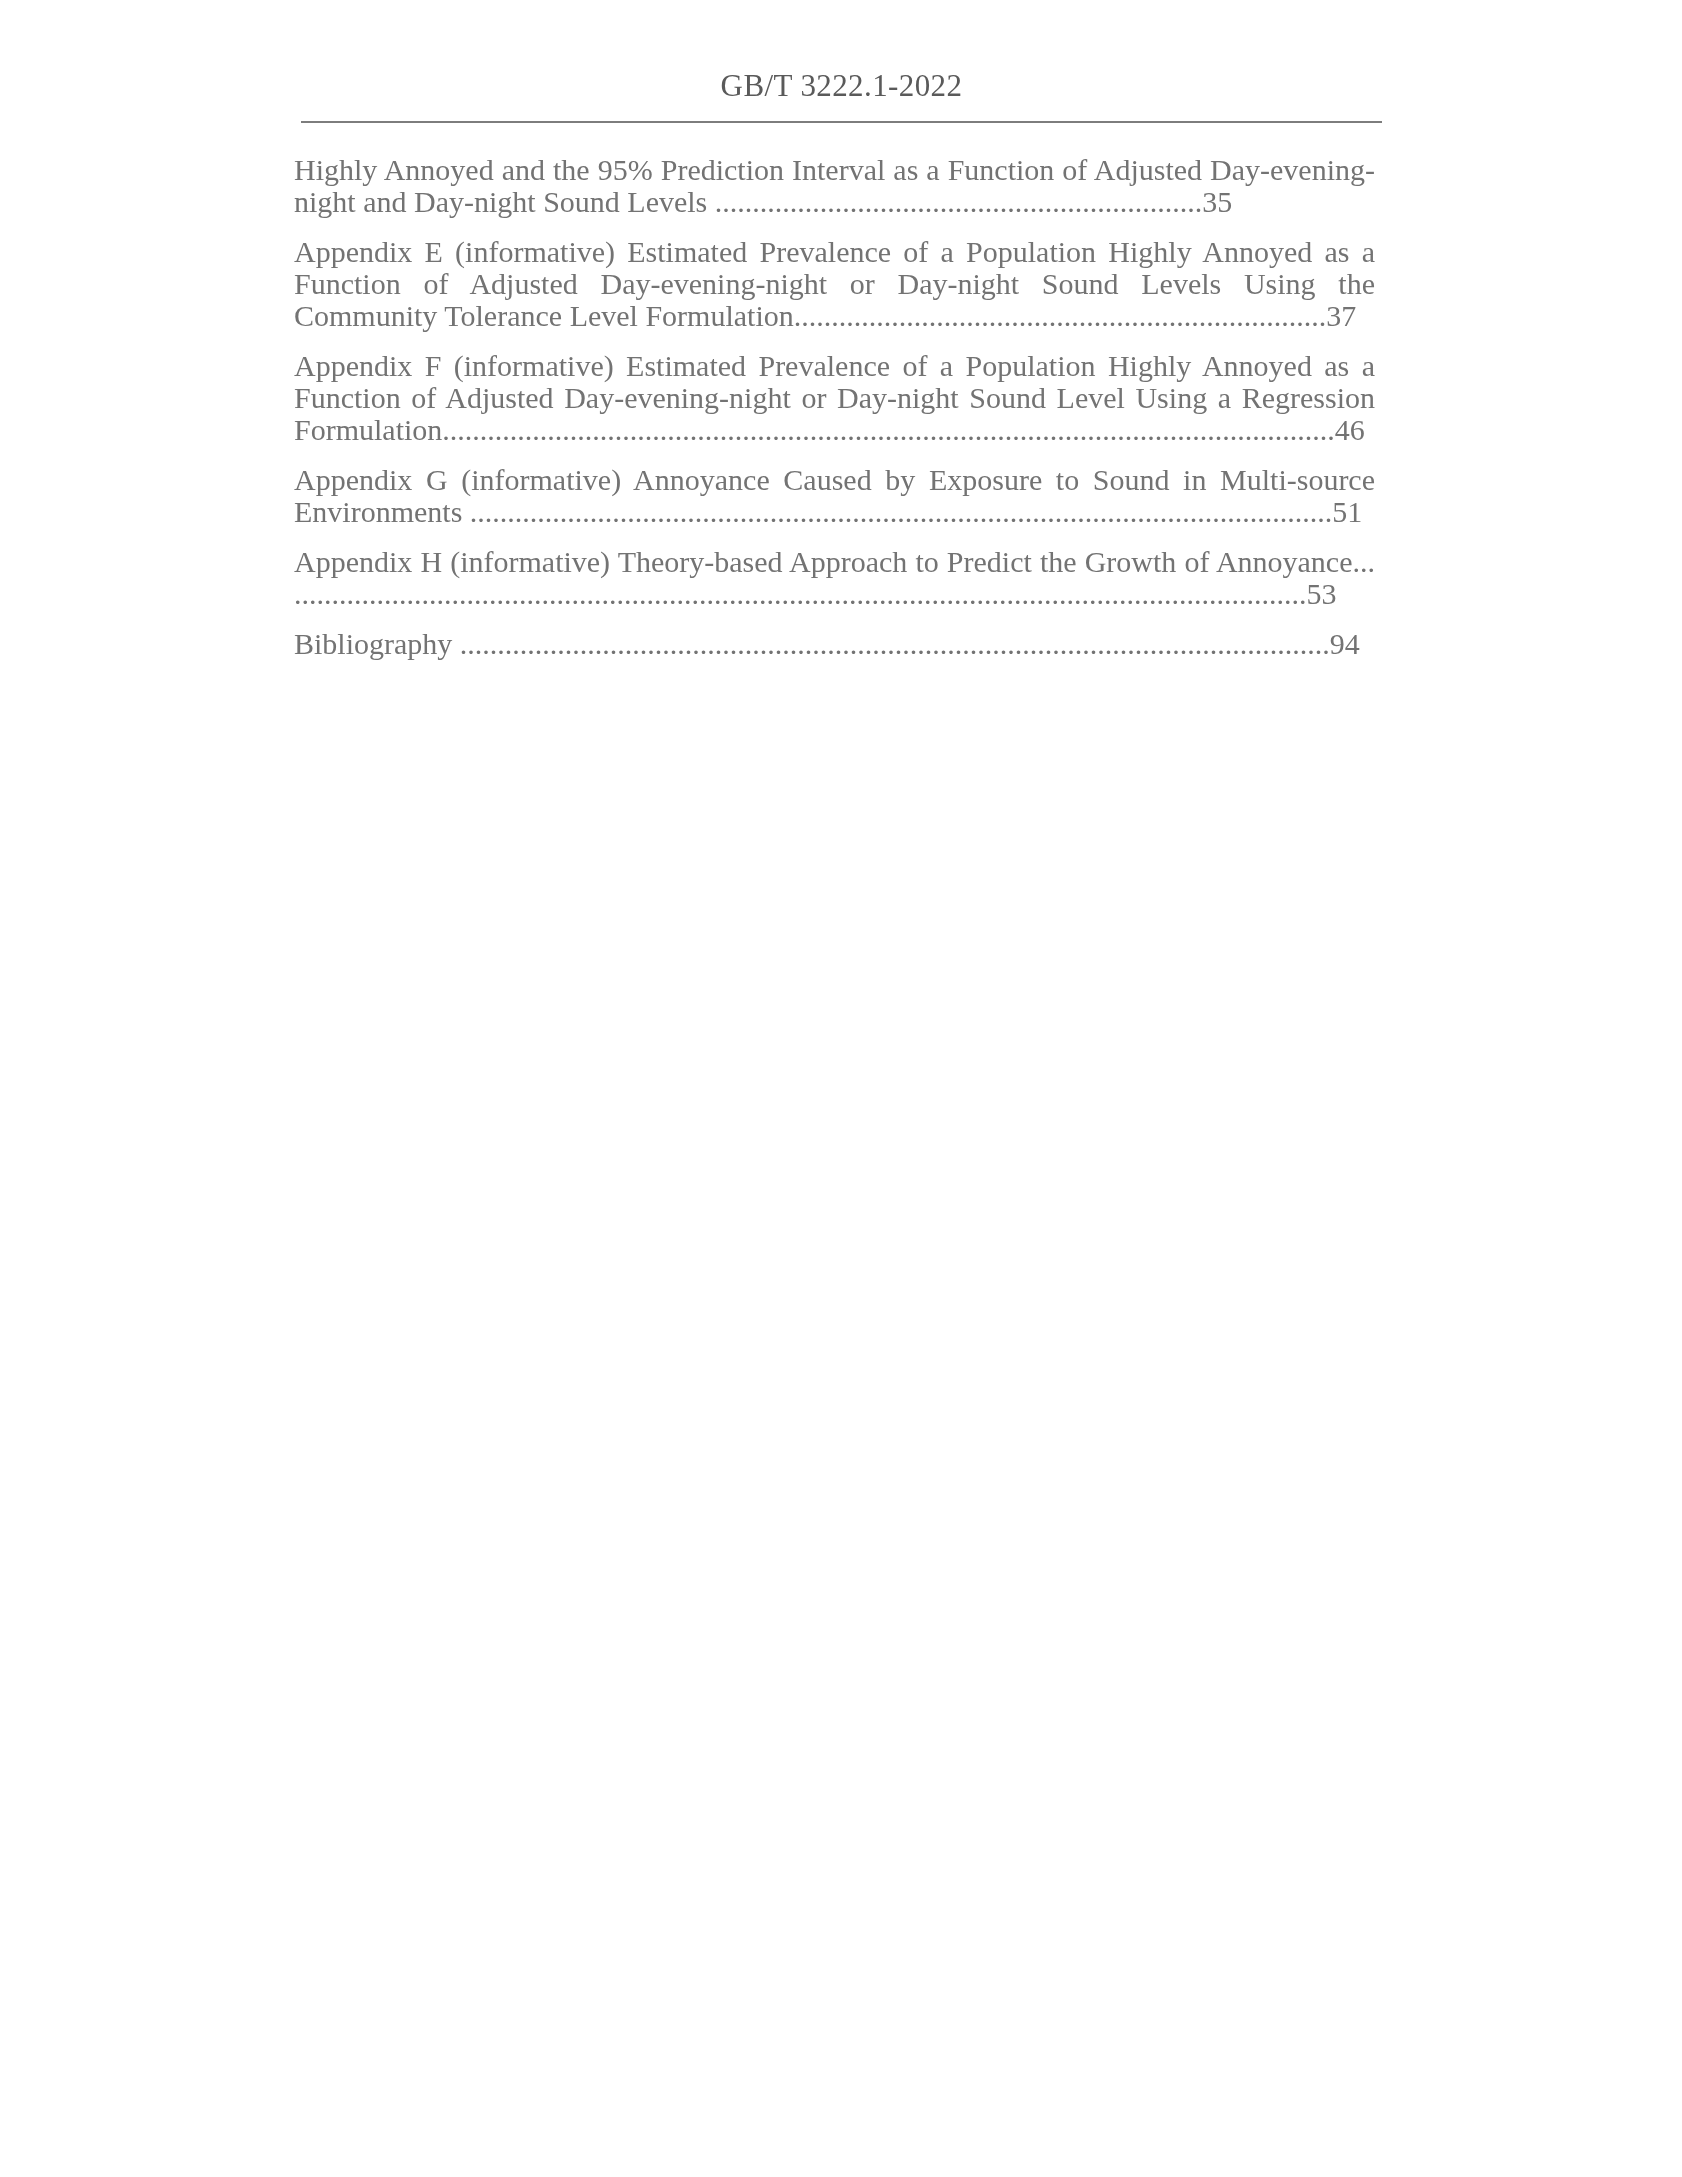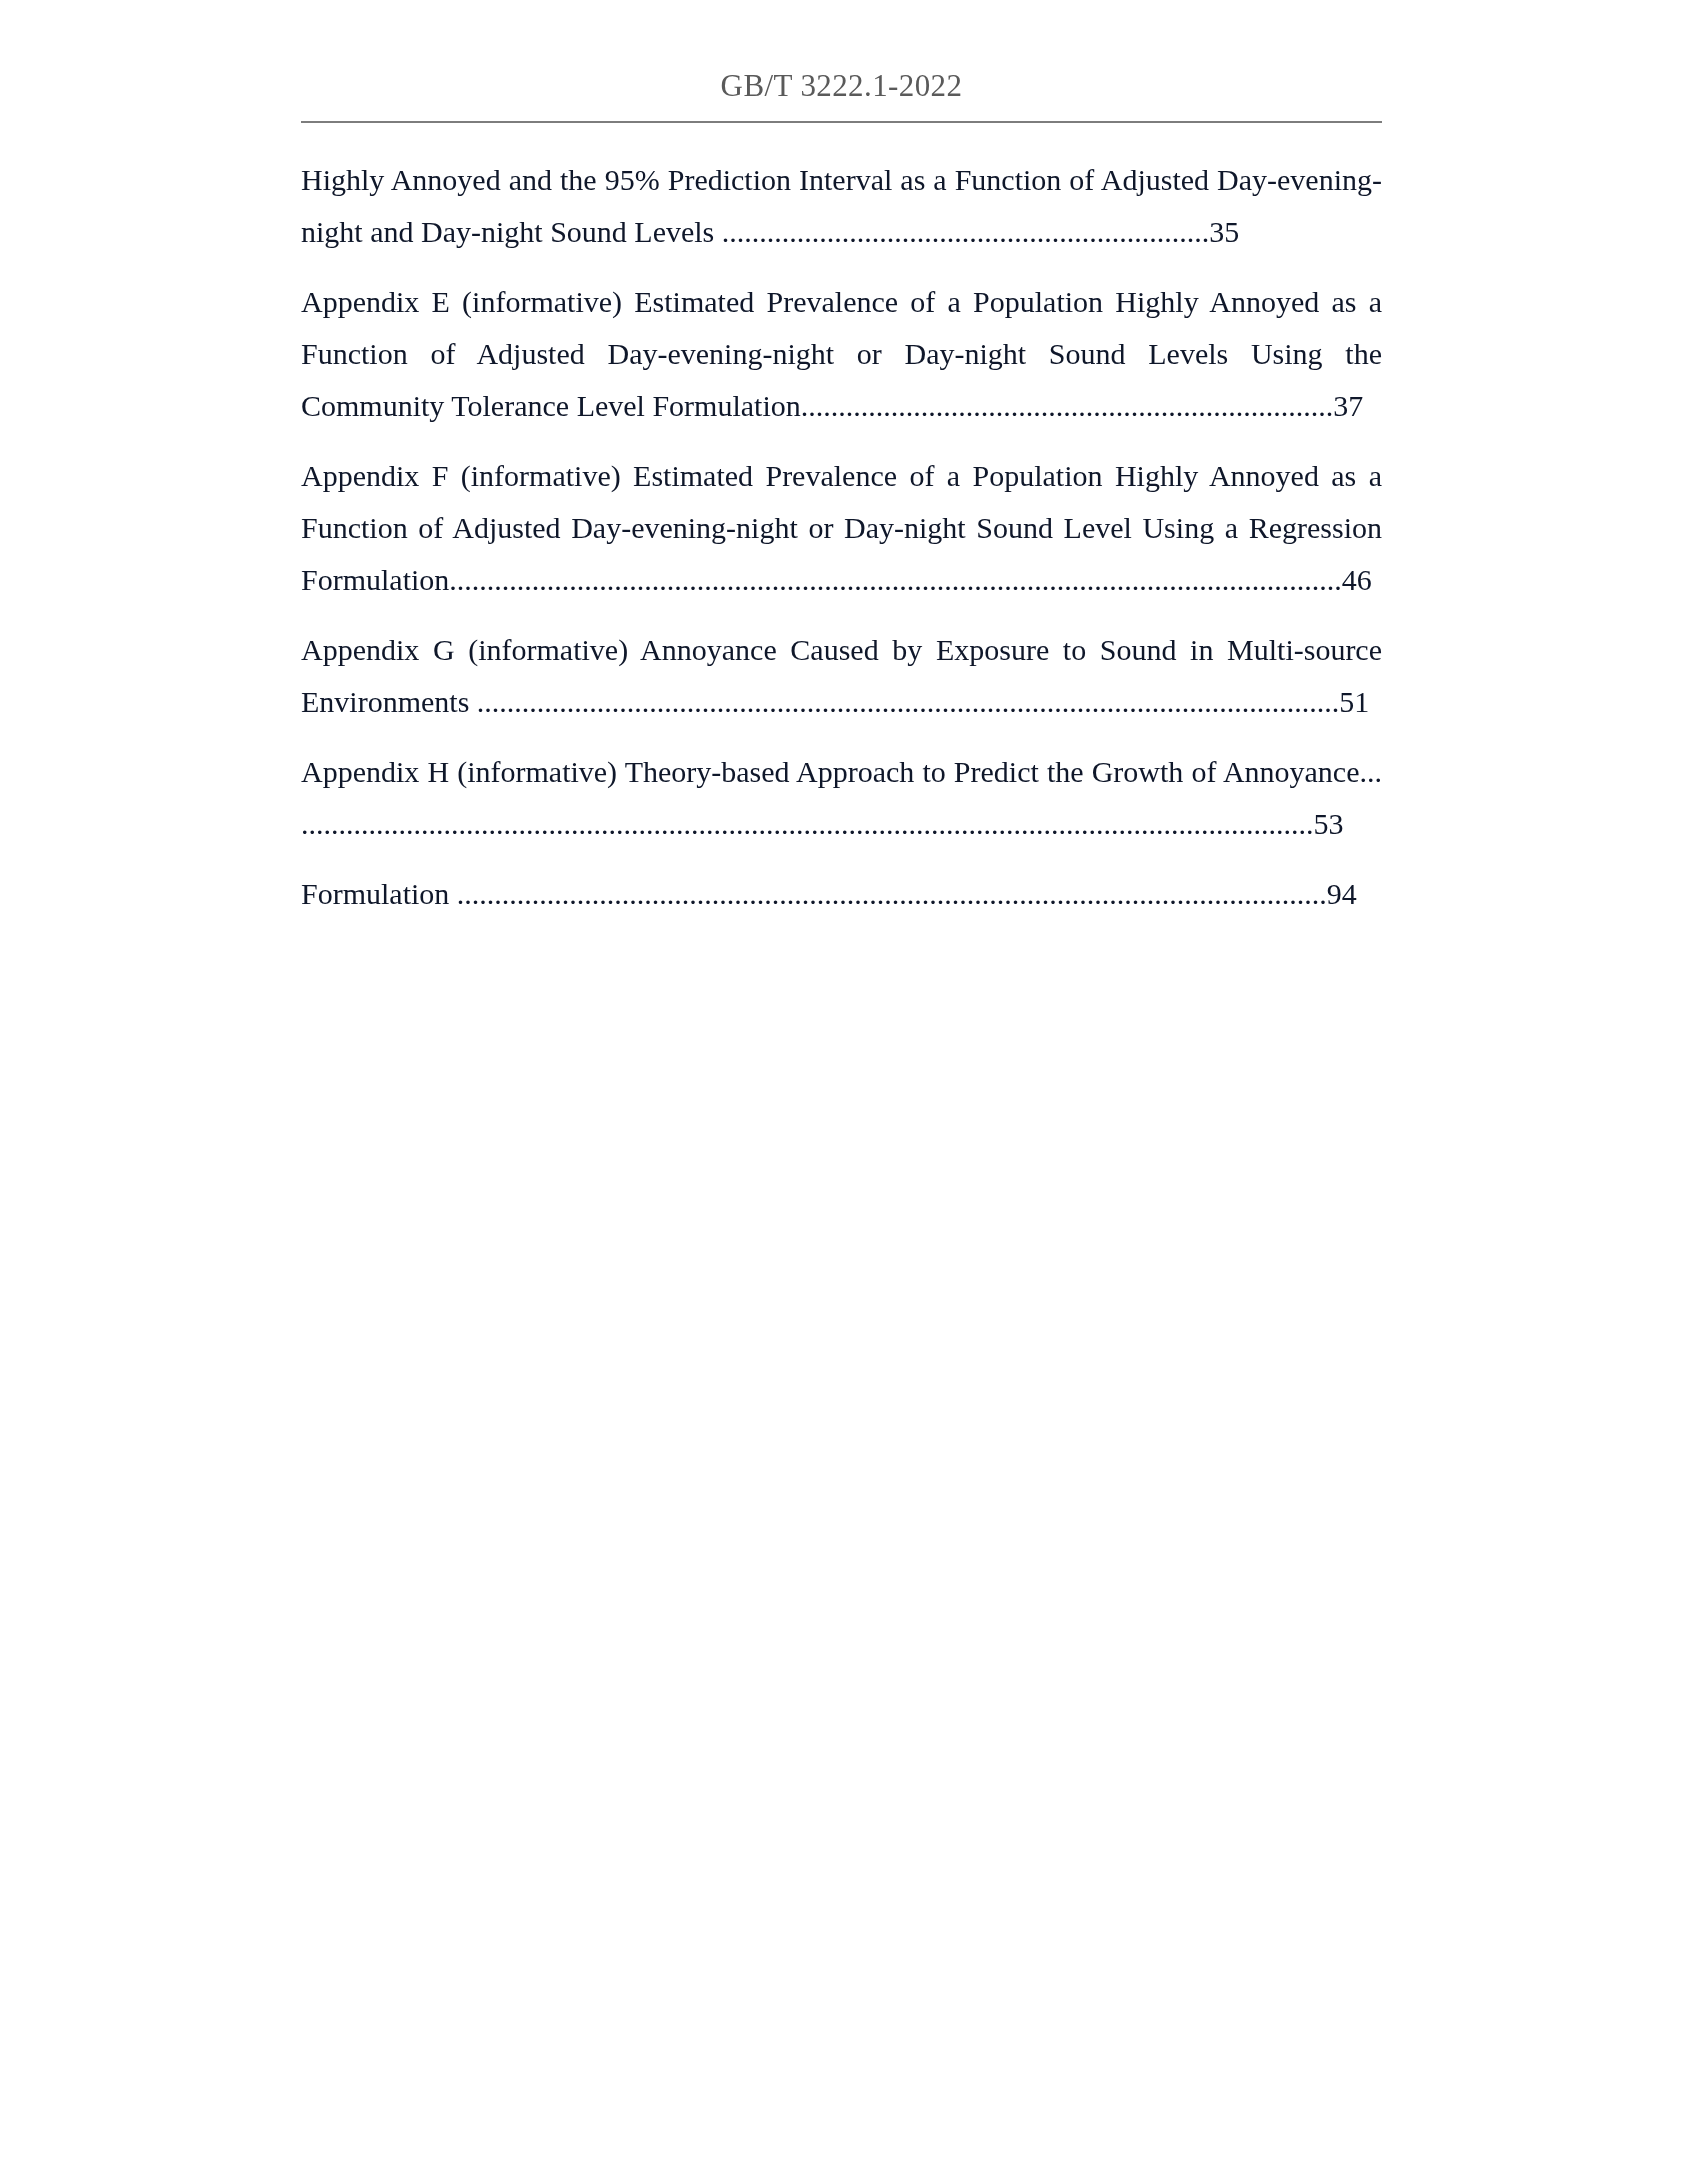--- a/index.html
+++ b/index.html
@@ -27,25 +27,25 @@
   }
   .header-rule {
     position: absolute;
     top: 121px; left: 0;
     width: 100%; height: 1.7px;
     background: #7d7d7d;
   }
   
   .toc {
     position: absolute;
-    top: 154px; left: 301px;
+    top: 154px; left: 294px;
     width: 1081px;
     font-size: 30px;
-    line-height: 52px;
-    color: #0f172a;
+    line-height: 32px;
+    color: #737373;
     text-align: justify;
   }
   .toc p.toc-entry {
     margin: 0 0 18px 0;
   }
   .toc-dots {
     letter-spacing: 0;
     word-break: normal;
   }
   .toc-page {
@@ -97,21 +97,21 @@
     <p class="toc-entry"><span class="toc-text">Highly Annoyed and the 95% Prediction Interval as a Function of Adjusted Day-evening-night and Day-night Sound Levels </span><span class="toc-dots">.​.​.​.​.​.​.​.​.​.​.​.​.​.​.​.​.​.​.​.​.​.​.​.​.​.​.​.​.​.​.​.​.​.​.​.​.​.​.​.​.​.​.​.​.​.​.​.​.​.​.​.​.​.​.​.​.​.​.​.​.​.​.​.​.</span><span class="toc-page">35</span></p>
 
     <p class="toc-entry"><span class="toc-text">Appendix E (informative) Estimated Prevalence of a Population Highly Annoyed as a Function of Adjusted Day-evening-night or Day-night Sound Levels Using the Community Tolerance Level Formulation</span><span class="toc-dots">.​.​.​.​.​.​.​.​.​.​.​.​.​.​.​.​.​.​.​.​.​.​.​.​.​.​.​.​.​.​.​.​.​.​.​.​.​.​.​.​.​.​.​.​.​.​.​.​.​.​.​.​.​.​.​.​.​.​.​.​.​.​.​.​.​.​.​.​.​.​.</span><span class="toc-page">37</span></p>
 
     <p class="toc-entry"><span class="toc-text">Appendix F (informative) Estimated Prevalence of a Population Highly Annoyed as a Function of Adjusted Day-evening-night or Day-night Sound Level Using a Regression Formulation</span><span class="toc-dots">.​.​.​.​.​.​.​.​.​.​.​.​.​.​.​.​.​.​.​.​.​.​.​.​.​.​.​.​.​.​.​.​.​.​.​.​.​.​.​.​.​.​.​.​.​.​.​.​.​.​.​.​.​.​.​.​.​.​.​.​.​.​.​.​.​.​.​.​.​.​.​.​.​.​.​.​.​.​.​.​.​.​.​.​.​.​.​.​.​.​.​.​.​.​.​.​.​.​.​.​.​.​.​.​.​.​.​.​.​.​.​.​.​.​.​.​.​.​.</span><span class="toc-page">46</span></p>
 
     <p class="toc-entry"><span class="toc-text">Appendix G (informative) Annoyance Caused by Exposure to Sound in Multi-source Environments </span><span class="toc-dots">.​.​.​.​.​.​.​.​.​.​.​.​.​.​.​.​.​.​.​.​.​.​.​.​.​.​.​.​.​.​.​.​.​.​.​.​.​.​.​.​.​.​.​.​.​.​.​.​.​.​.​.​.​.​.​.​.​.​.​.​.​.​.​.​.​.​.​.​.​.​.​.​.​.​.​.​.​.​.​.​.​.​.​.​.​.​.​.​.​.​.​.​.​.​.​.​.​.​.​.​.​.​.​.​.​.​.​.​.​.​.​.​.​.​.</span><span class="toc-page">51</span></p>
 
     <p class="toc-entry"><span class="toc-text">Appendix H (informative) Theory-based Approach to Predict the Growth of Annoyance</span><span class="toc-dots">.​.​.​.​.​.​.​.​.​.​.​.​.​.​.​.​.​.​.​.​.​.​.​.​.​.​.​.​.​.​.​.​.​.​.​.​.​.​.​.​.​.​.​.​.​.​.​.​.​.​.​.​.​.​.​.​.​.​.​.​.​.​.​.​.​.​.​.​.​.​.​.​.​.​.​.​.​.​.​.​.​.​.​.​.​.​.​.​.​.​.​.​.​.​.​.​.​.​.​.​.​.​.​.​.​.​.​.​.​.​.​.​.​.​.​.​.​.​.​.​.​.​.​.​.​.​.​.​.​.​.​.​.​.​.​.​.​.</span><span class="toc-page">53</span></p>
 
-    <p class="toc-entry"><span class="toc-text">Formulation </span><span class="toc-dots">.​.​.​.​.​.​.​.​.​.​.​.​.​.​.​.​.​.​.​.​.​.​.​.​.​.​.​.​.​.​.​.​.​.​.​.​.​.​.​.​.​.​.​.​.​.​.​.​.​.​.​.​.​.​.​.​.​.​.​.​.​.​.​.​.​.​.​.​.​.​.​.​.​.​.​.​.​.​.​.​.​.​.​.​.​.​.​.​.​.​.​.​.​.​.​.​.​.​.​.​.​.​.​.​.​.​.​.​.​.​.​.​.​.​.​.</span><span class="toc-page">94</span></p>
+    <p class="toc-entry"><span class="toc-text">Bibliography </span><span class="toc-dots">.​.​.​.​.​.​.​.​.​.​.​.​.​.​.​.​.​.​.​.​.​.​.​.​.​.​.​.​.​.​.​.​.​.​.​.​.​.​.​.​.​.​.​.​.​.​.​.​.​.​.​.​.​.​.​.​.​.​.​.​.​.​.​.​.​.​.​.​.​.​.​.​.​.​.​.​.​.​.​.​.​.​.​.​.​.​.​.​.​.​.​.​.​.​.​.​.​.​.​.​.​.​.​.​.​.​.​.​.​.​.​.​.​.​.​.</span><span class="toc-page">94</span></p>
   </main>
 
   <div class="footer-rule"></div>
 
   <footer class="footer">
     <div class="footer-page">
       <span>Level</span><span class="bold">3</span><span>of</span><span class="bold">30</span>
     </div>
   </footer>
 

